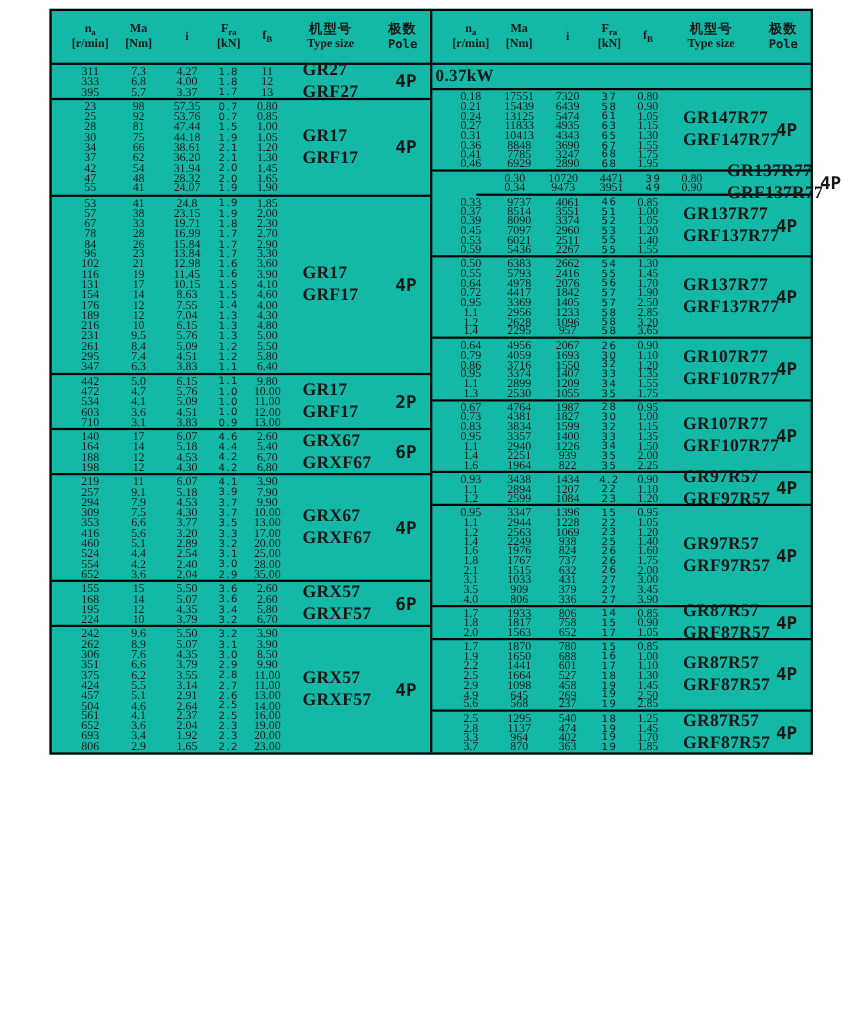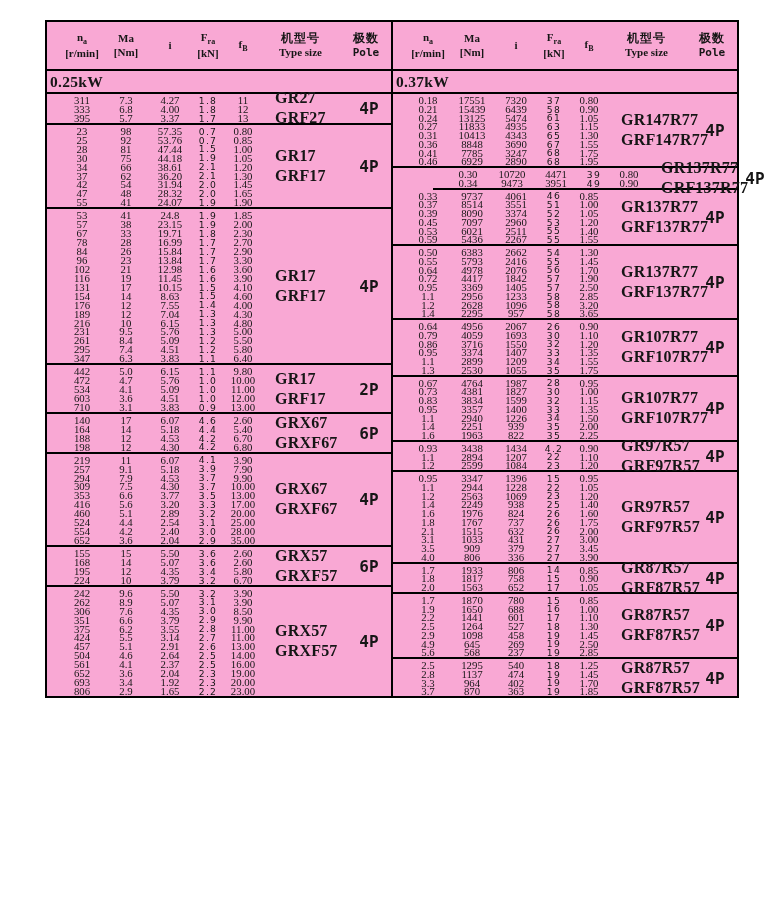--- a/index.html
+++ b/index.html
@@ -1,19 +1,19 @@
 <!DOCTYPE html>
 <html><head>
 <meta charset="utf-8">
 <style>
   html,body{margin:0;padding:0;background:#e9e9e9;}
   .sheet{position:relative;width:780px;height:920px;background:#ffffff;
          font-family:"Liberation Serif",serif;color:#161616;overflow:hidden;}
-  .table-box{position:absolute;left:45px;top:20px;width:694px;height:678px;
-             border:2.5px solid #000;background:#f9a8d4;display:flex;box-sizing:border-box;}
+  .table-box{position:absolute;left:45px;top:8px;width:694px;height:678px;
+             border:2.5px solid #000;background:#14b8a6;display:flex;box-sizing:border-box;}
   .panel{flex:1 1 0;display:flex;flex-direction:column;min-width:0;box-sizing:border-box;}
   .panel.right{border-left:2.5px solid #000;}
   
   .phead{height:47px;flex:none;border-bottom:2.5px solid #000;display:grid;
          grid-template-columns:40px 48px 40px 36px 34px 1fr 50px;
          align-items:center;padding-left:15px;font-weight:bold;font-size:11px;}
   .hcol{display:flex;flex-direction:column;align-items:center;line-height:1.2;text-align:center;}
   .hcol sub{font-size:8px;}
   .h-cn{font-family:Liberation Mono, monospace;font-weight:700;font-size:12px;letter-spacing:1px;}
   .h-en{font-weight:bold;}
@@ -64,21 +64,20 @@
         </div>
         <div class="hcol">
           <span class="h-cn">机型号</span>
           <span class="h-en">Type size</span>
         </div>
         <div class="hcol">
           <span class="h-cn">极数</span>
           <span class="h-pole-en">Pole</span>
         </div>
       </div>
-      <div class="ptitle">0.25kW</div>
       <div class="groups">
           <div class="group" style="flex-grow: 3;">
             <div class="row">
               <div class="cell">311</div>
               <div class="cell">7.3</div>
               <div class="cell">4.27</div>
               <div class="cell fra">1.8</div>
               <div class="cell">11</div>
             </div>
             <div class="row">
@@ -894,21 +893,21 @@
             </div>
             <div class="row">
               <div class="cell">1.4</div>
               <div class="cell">2251</div>
               <div class="cell">939</div>
               <div class="cell fra">35</div>
               <div class="cell">2.00</div>
             </div>
             <div class="row">
               <div class="cell">1.6</div>
-              <div class="cell">1963</div>
+              <div class="cell">1964</div>
               <div class="cell">822</div>
               <div class="cell fra">35</div>
               <div class="cell">2.25</div>
             </div>
             <div class="type-block">
               <div>GR107R77</div>
               <div>GRF107R77</div>
             </div>
             <div class="pole-label">4P</div>
           </div>
@@ -1062,21 +1061,21 @@
             </div>
             <div class="row">
               <div class="cell">2.2</div>
               <div class="cell">1441</div>
               <div class="cell">601</div>
               <div class="cell fra">17</div>
               <div class="cell">1.10</div>
             </div>
             <div class="row">
               <div class="cell">2.5</div>
-              <div class="cell">1264</div>
+              <div class="cell">1664</div>
               <div class="cell">527</div>
               <div class="cell fra">18</div>
               <div class="cell">1.30</div>
             </div>
             <div class="row">
               <div class="cell">2.9</div>
               <div class="cell">1098</div>
               <div class="cell">458</div>
               <div class="cell fra">19</div>
               <div class="cell">1.45</div>

